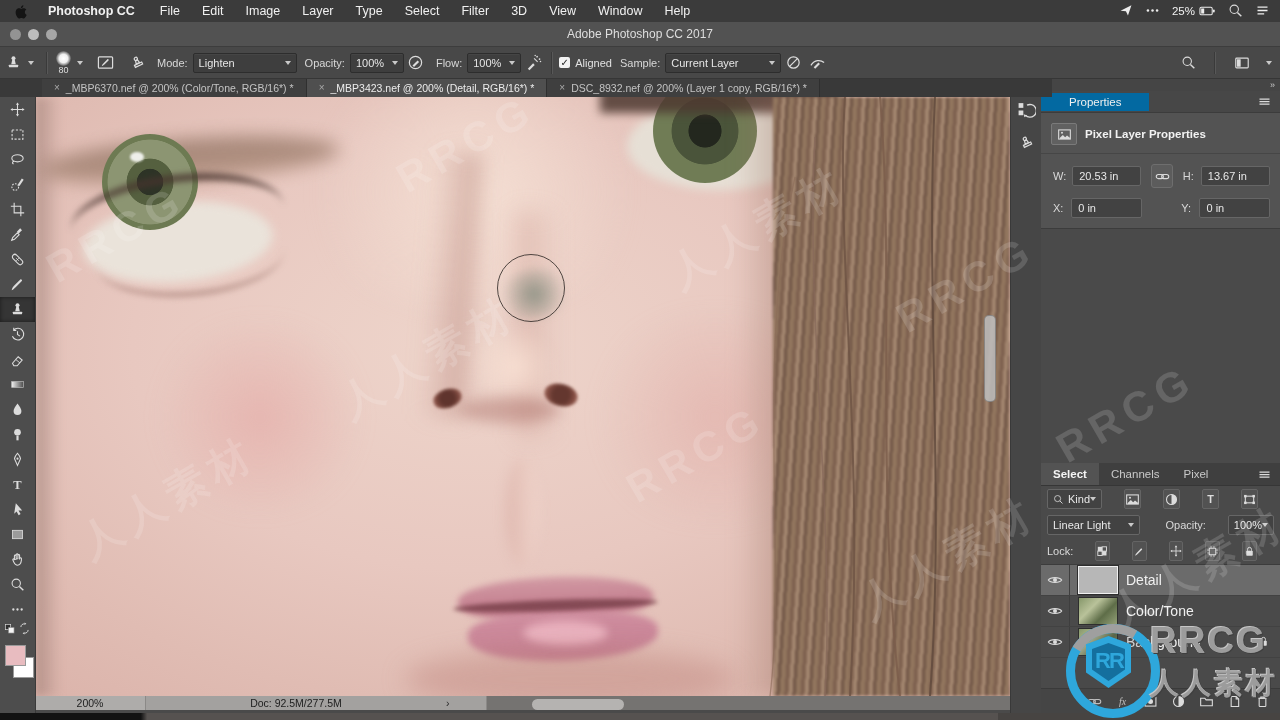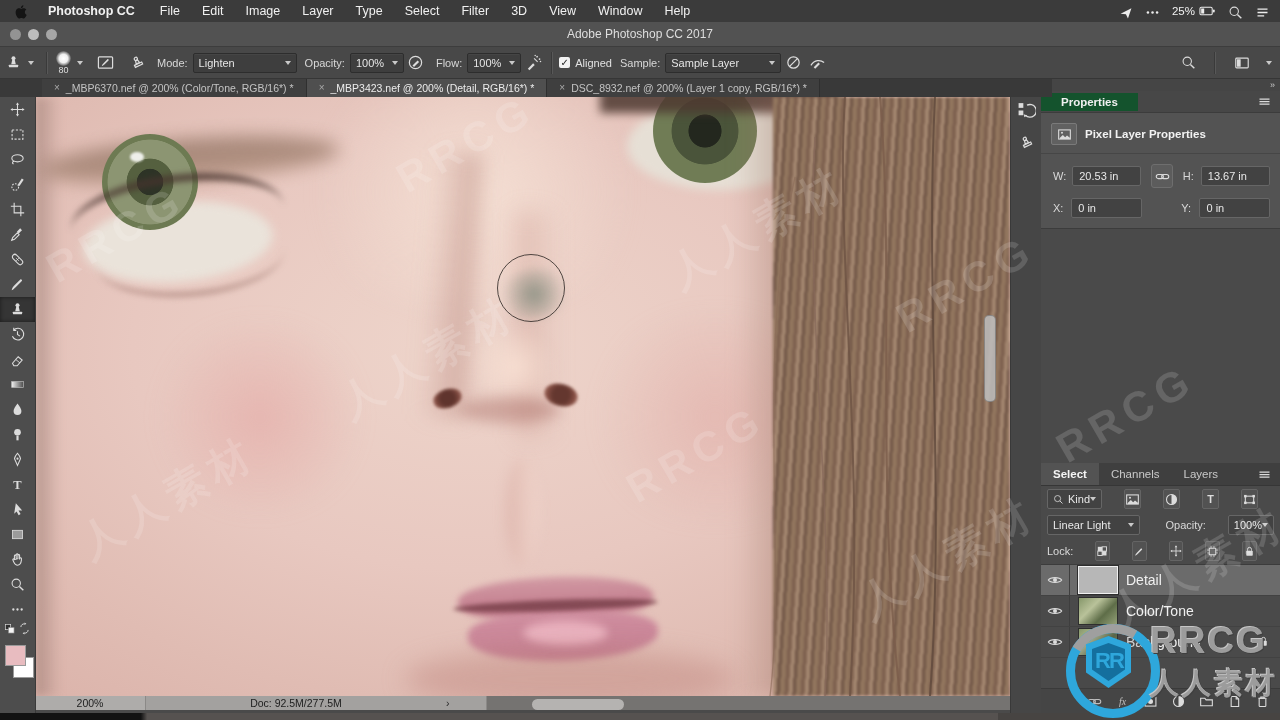--- a/index.html
+++ b/index.html
@@ -6,21 +6,21 @@
   #app{position:relative;width:1280px;height:720px;overflow:hidden;
        font-family:"Liberation Sans",sans-serif;color:#e2e2e2;
        -webkit-font-smoothing:antialiased;background:#4a4a4a}
 
   
   #menubar{position:absolute;top:0;left:0;right:0;height:22px;background:#3b3b3b;
            display:flex;align-items:center;gap:4px;font-size:12.5px;color:#f1f1f1;z-index:20}
   #menubar .apple{width:26px;display:flex;justify-content:center;margin-left:8px}
   #menubar .appname{font-weight:bold;margin:0 10px 0 10px}
   .menu-item{padding:0 11px;cursor:default}
-  #menubar-right{margin-left:auto;display:flex;align-items:flex-end;gap:12px;padding-right:10px;font-size:11.5px}
+  #menubar-right{margin-left:auto;display:flex;align-items:flex-start;gap:12px;padding-right:10px;font-size:11.5px}
   #menubar-right .mi{display:flex;align-items:center;gap:4px}
 
   
   #titlebar{position:absolute;top:22px;left:0;right:0;height:24px;background:#525252;
             border-bottom:1px solid #3d3d3d;display:flex;align-items:center;z-index:19}
   .traffic{display:flex;gap:7px;margin-left:10px}
   .light{width:11px;height:11px;border-radius:50%}
   #title-text{position:absolute;left:0;right:0;text-align:center;font-size:12px;color:#dedede}
 
   
@@ -140,21 +140,21 @@
   
   #docktopbar{position:absolute;left:1010px;top:78px;width:270px;height:13px;background:#454545;
      display:flex;justify-content:space-between;align-items:center;font-size:9px;color:#c9c9c9;
      padding:0 5px;box-sizing:border-box;z-index:16}
   #dockstrip{position:absolute;left:1010px;top:91px;width:30px;bottom:7px;background:#464646;
      border-left:1px solid #393939;border-right:1px solid #393939;z-index:16;
      display:flex;flex-direction:column;align-items:center;gap:14px;padding-top:10px}
   #rightdock{position:absolute;left:1041px;top:91px;width:239px;bottom:7px;background:#4a4a4a;z-index:16;font-size:11px}
 
   .panel-header{height:21px;background:#474747;display:flex;align-items:center;border-bottom:1px solid #3c3c3c}
-  .panel-tab{padding:3px 20px;background:#14532d;color:#f0f0f0;font-weight:bold;font-size:11.5px}
+  .panel-tab{padding:3px 28px;background:#0369a1;color:#f0f0f0;font-weight:normal;font-size:11.5px}
   .burger{margin-left:auto;margin-right:8px}
 
   #props-body{background:#535353;padding:6px 0 10px 0;border-bottom:1px solid #3c3c3c}
   #props-sub{display:flex;align-items:center;gap:8px;padding:4px 10px 8px 10px;border-bottom:1px solid #464646}
   #props-sub .pticon{width:24px;height:20px;background:#616161;border:1px solid #7a7a7a;border-radius:2px;
      display:flex;align-items:center;justify-content:center}
   #props-sub span{font-weight:bold;font-size:11.5px;color:#f2f2f2}
   .props-row{display:flex;align-items:center;margin:10px 10px 0 12px;gap:6px}
   .plabel{width:16px;color:#d9d9d9}
   .pfield{width:74px;height:18px;background:#424242;border:1px solid #666;border-radius:2px;
@@ -339,21 +339,21 @@
           <circle cx="16.4" cy="8" r=".8" fill="#dcdcdc"></circle>
         </svg>
       </span>
     <span class="opt-sep"></span>
     <span style="display:inline-flex;align-items:center">
       <span class="checkbox">✓</span>
       <span>Aligned</span>
     </span>
     <span class="opt-label">Sample:</span>
     <span class="field" style="width:104px">
-      <span>Sample Layer</span>
+      <span>Current Layer</span>
         <span class="caret" style="margin-left:auto"></span>
     </span>
     <span class="icon-btn" style="display: inline-flex; align-items: center; justify-content: center;">
         <svg viewBox="0 0 18 18" width="17" height="17">
           <circle cx="9" cy="9" r="6" stroke="#dcdcdc" fill="none" stroke-width="1.3"></circle>
           <path d="M4.6 13.4l8.8-8.8" stroke="#dcdcdc" stroke-width="1.3"></path>
         </svg>
       </span>
     <span class="icon-btn" style="display: inline-flex; align-items: center; justify-content: center;">
         <svg viewBox="0 0 18 18" width="17" height="17">
@@ -659,21 +659,21 @@
         <span style="width:36px"></span>
         <span class="plabel">Y:</span>
         <span class="pfield">0 in</span>
       </div>
     </div>
 
     <div id="layers-panel">
       <div id="layers-tabs">
         <span class="ltab active">Select</span>
         <span class="ltab">Channels</span>
-        <span class="ltab">Layers</span>
+        <span class="ltab">Pixel</span>
         <span class="burger" style="display: inline-flex; align-items: center; justify-content: center;">
             <svg viewBox="0 0 18 18" width="15" height="15">
               <path d="M3 6h12M3 9h12M3 12h12" stroke="#dcdcdc" stroke-width="1.5"></path>
             </svg>
           </span>
       </div>
       <div class="lrow">
         <span class="mini-field" style="width:78px">
           <span style="margin-right: 4px; display: inline-flex; align-items: center; justify-content: center;">
               <svg viewBox="0 0 18 18" width="11" height="11">

